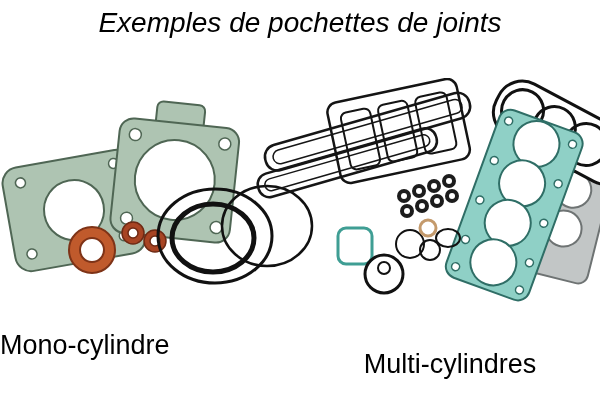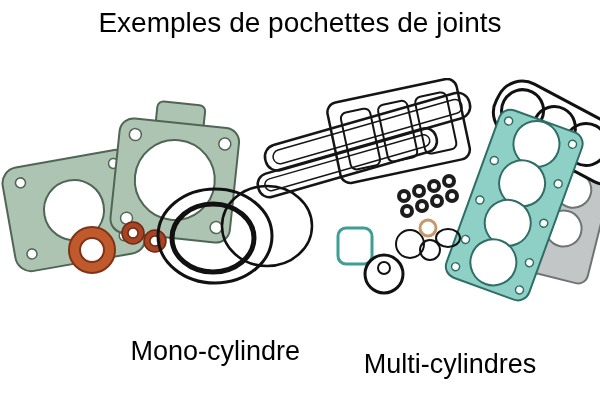--- a/index.html
+++ b/index.html
@@ -13,32 +13,33 @@
   }
   .title {
     position: absolute;
     top: 6px;
     left: 0;
     width: 600px;
     text-align: center;
     font-size: 28px;
     line-height: 34px;
     color: #000000;
+    font-style: italic;
   }
   .figure-svg {
     position: absolute;
     top: 78px;
     left: 0;
   }
   .caption {
     position: absolute;
     font-size: 27px;
     color: #000000;
   }
-  .caption-mono  { left: 0;   width: 300px; text-align: right; top: 330px; margin-top: 6px; }
+  .caption-mono  { left: 0;   width: 300px; text-align: left; top: 330px; }
   .caption-multi { left: 300px; width: 300px; text-align: center; top: 349px; }
 </style>
 </head>
 <body>
 
 <div class="page">
 
   <div class="title">
     <div>Exemples de pochettes de joints</div>
   </div>

